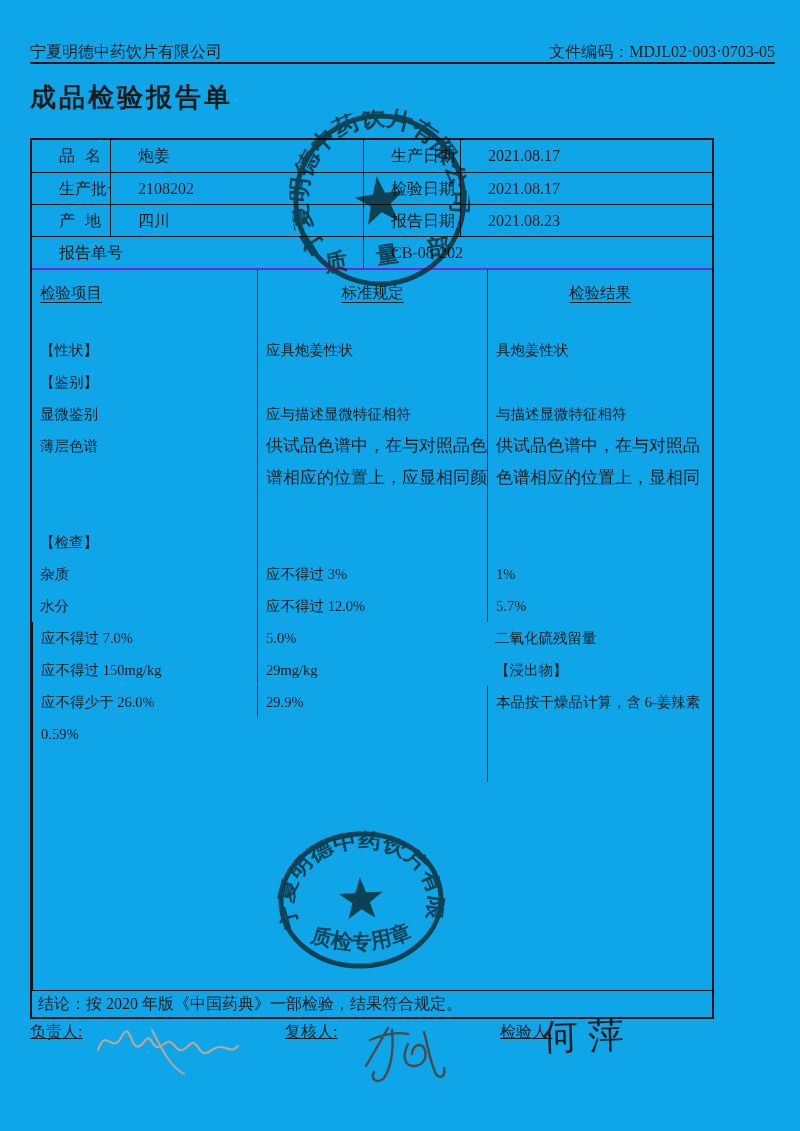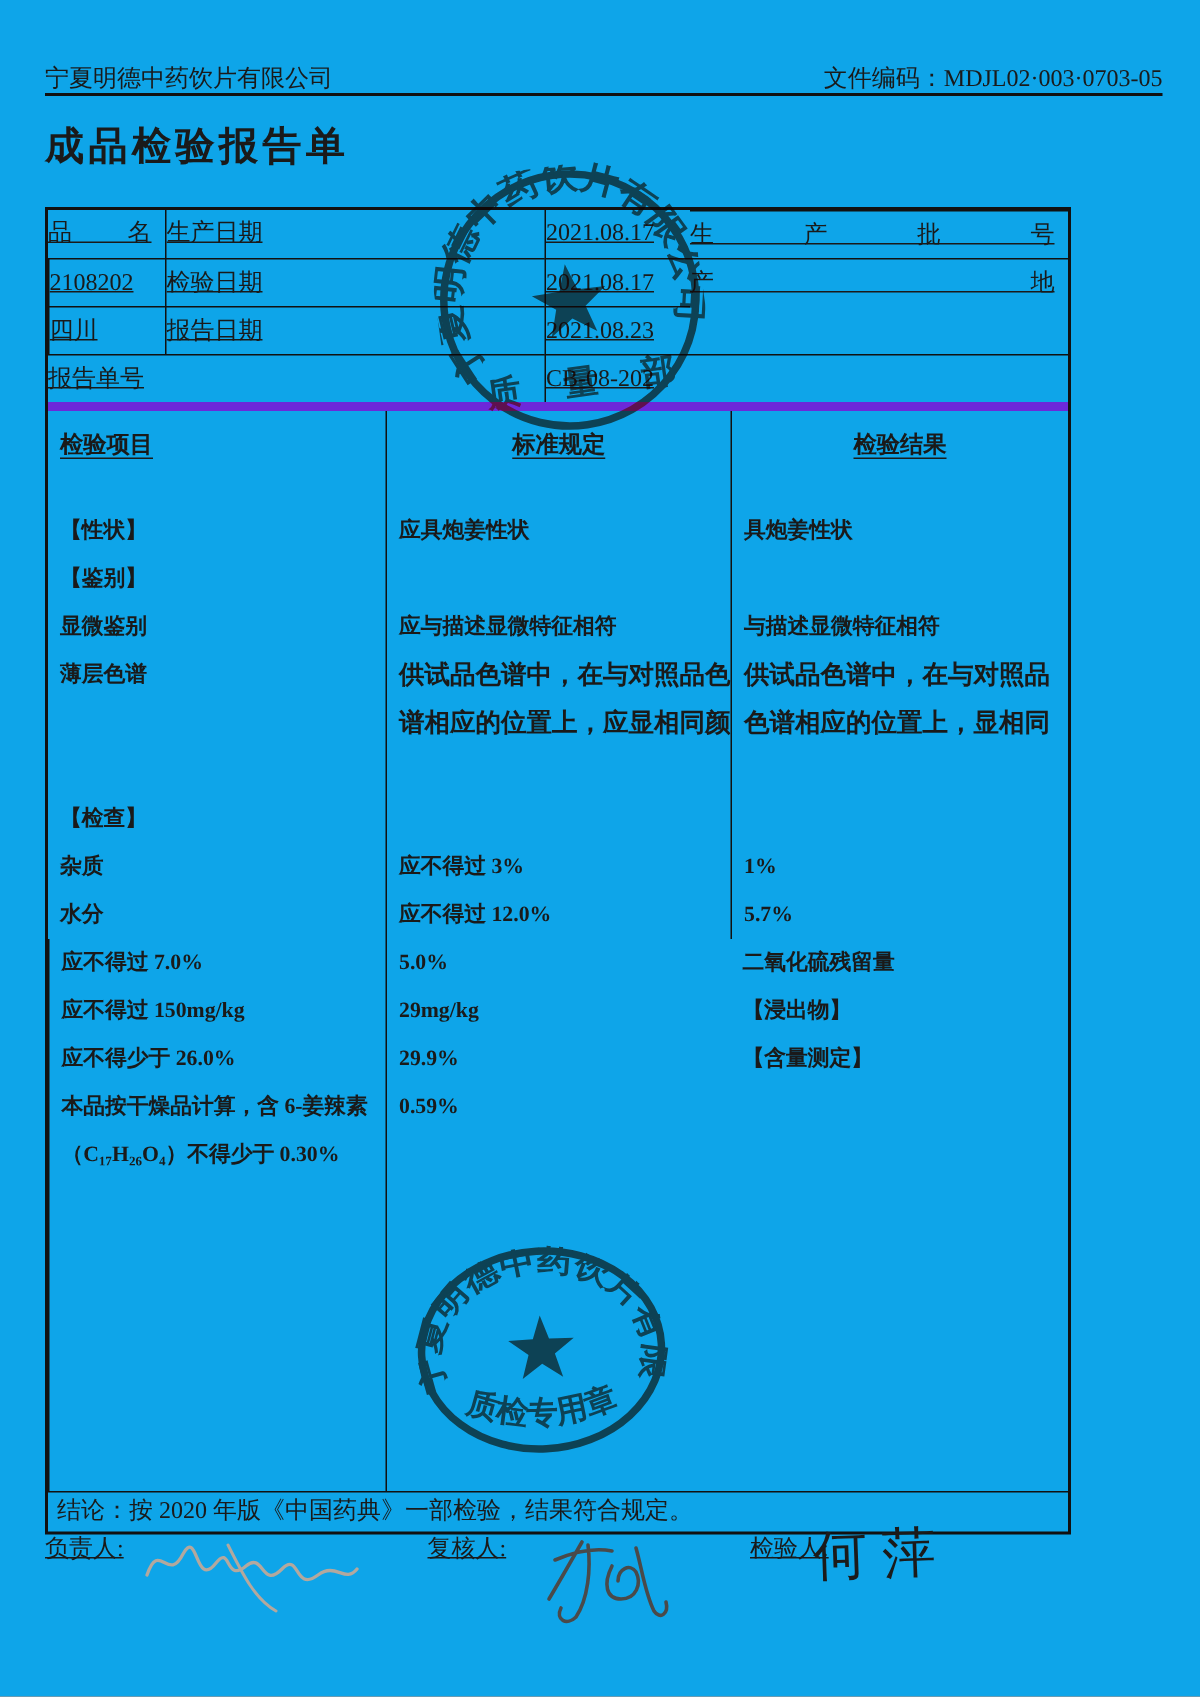--- a/index.html
+++ b/index.html
@@ -11,28 +11,28 @@
   .hdr{position:absolute;left:30px;top:42px;width:745px;display:flex;justify-content:space-between;font-size:16px;}
   .hdr-rule{position:absolute;left:30px;top:62px;width:745px;height:2px;background:#111;}
   .title{position:absolute;left:30px;top:80px;width:684px;text-align:left;font-size:26px;font-weight:bold;letter-spacing:3px;}
   
   .box{position:absolute;left:30px;top:138px;width:680px;border:2px solid #111;}
   .cell{overflow:hidden;white-space:nowrap;}
   .bl{border-left:1px solid #111;}
   .bt{border-top:1px solid #111;}
   
   .info{display:grid;grid-template-columns:78px 253px 97px 252px;grid-auto-rows:32px;font-size:16px;}
-  .info .cell{line-height:32px;padding-left:0;text-decoration:underline;}
+  .info .cell{line-height:32px;padding-left:27px;}
   .jlabel{text-align:justify;text-align-last:justify;padding-right:9px;}
   .span2{grid-column:span 2;}
   
-  .main{display:grid;border-top:6px solid #6d28d9;height:720px;
+  .main{display:grid;border-top:2px solid #6d28d9;height:720px;
         grid-template-columns:225px 230px 225px;
         grid-template-rows:48px 16px 32px 32px 32px 64px 32px 32px 32px 32px 32px 32px 32px 64px 1fr;
-        font-size:14.5px;font-weight:bold;}
+        font-size:14.5px;}
   .main .cell{line-height:32px;padding-left:8px;white-space:normal;}
   .main .hcell{line-height:46px;font-size:15.5px;}
   .main .hcell span{text-decoration:underline;text-underline-offset:4px;}
   .ctr{text-align:center;padding-left:0 !important;}
   .tight{font-size:17px;padding-right:0 !important;}
   
   .concl{border-top:1px solid #111;height:26px;line-height:26px;font-size:16px;padding-left:6px;white-space:nowrap;}
   
   .signs{position:absolute;left:30px;top:1022px;width:684px;height:70px;font-size:16px;}
   .sig-label{position:absolute;top:0;text-decoration:underline;}
@@ -53,20 +53,21 @@
     <span>文件编码：MDJL02·003·0703-05</span>
   </div>
   <div class="hdr-rule"></div>
 
   <div class="title">成品检验报告单</div>
 
   <div class="box">
 
     <div class="info">
       <div class="cell jlabel">品名</div>
+      <div class="cell bl">炮姜</div>
       <div class="cell bl">生产日期</div>
       <div class="cell bl">2021.08.17</div>
 
       <div class="cell bt jlabel">生产批号</div>
       <div class="cell bt bl">2108202</div>
       <div class="cell bt bl">检验日期</div>
       <div class="cell bt bl">2021.08.17</div>
 
       <div class="cell bt jlabel">产地</div>
       <div class="cell bt bl">四川</div>
@@ -123,21 +124,20 @@
       <div class="cell bl">5.0%</div>
 
       <div class="cell">二氧化硫残留量</div>
       <div class="cell bl">应不得过 150mg/kg</div>
       <div class="cell bl">29mg/kg</div>
 
       <div class="cell">【浸出物】</div>
       <div class="cell bl">应不得少于 26.0%</div>
       <div class="cell bl">29.9%</div>
 
-      <div class="cell">【含量测定】</div>
       <div class="cell bl">本品按干燥品计算，含 6-姜辣素（C₁₇H₂₆O₄）不得少于 0.30%</div>
       <div class="cell bl">0.59%</div>
 
       <div class="cell"></div>
         <div class="cell bl"></div>
         <div class="cell bl"></div>
     </div>
 
     <div class="concl">结论：按 2020 年版《中国药典》一部检验，结果符合规定。</div>
   </div>

